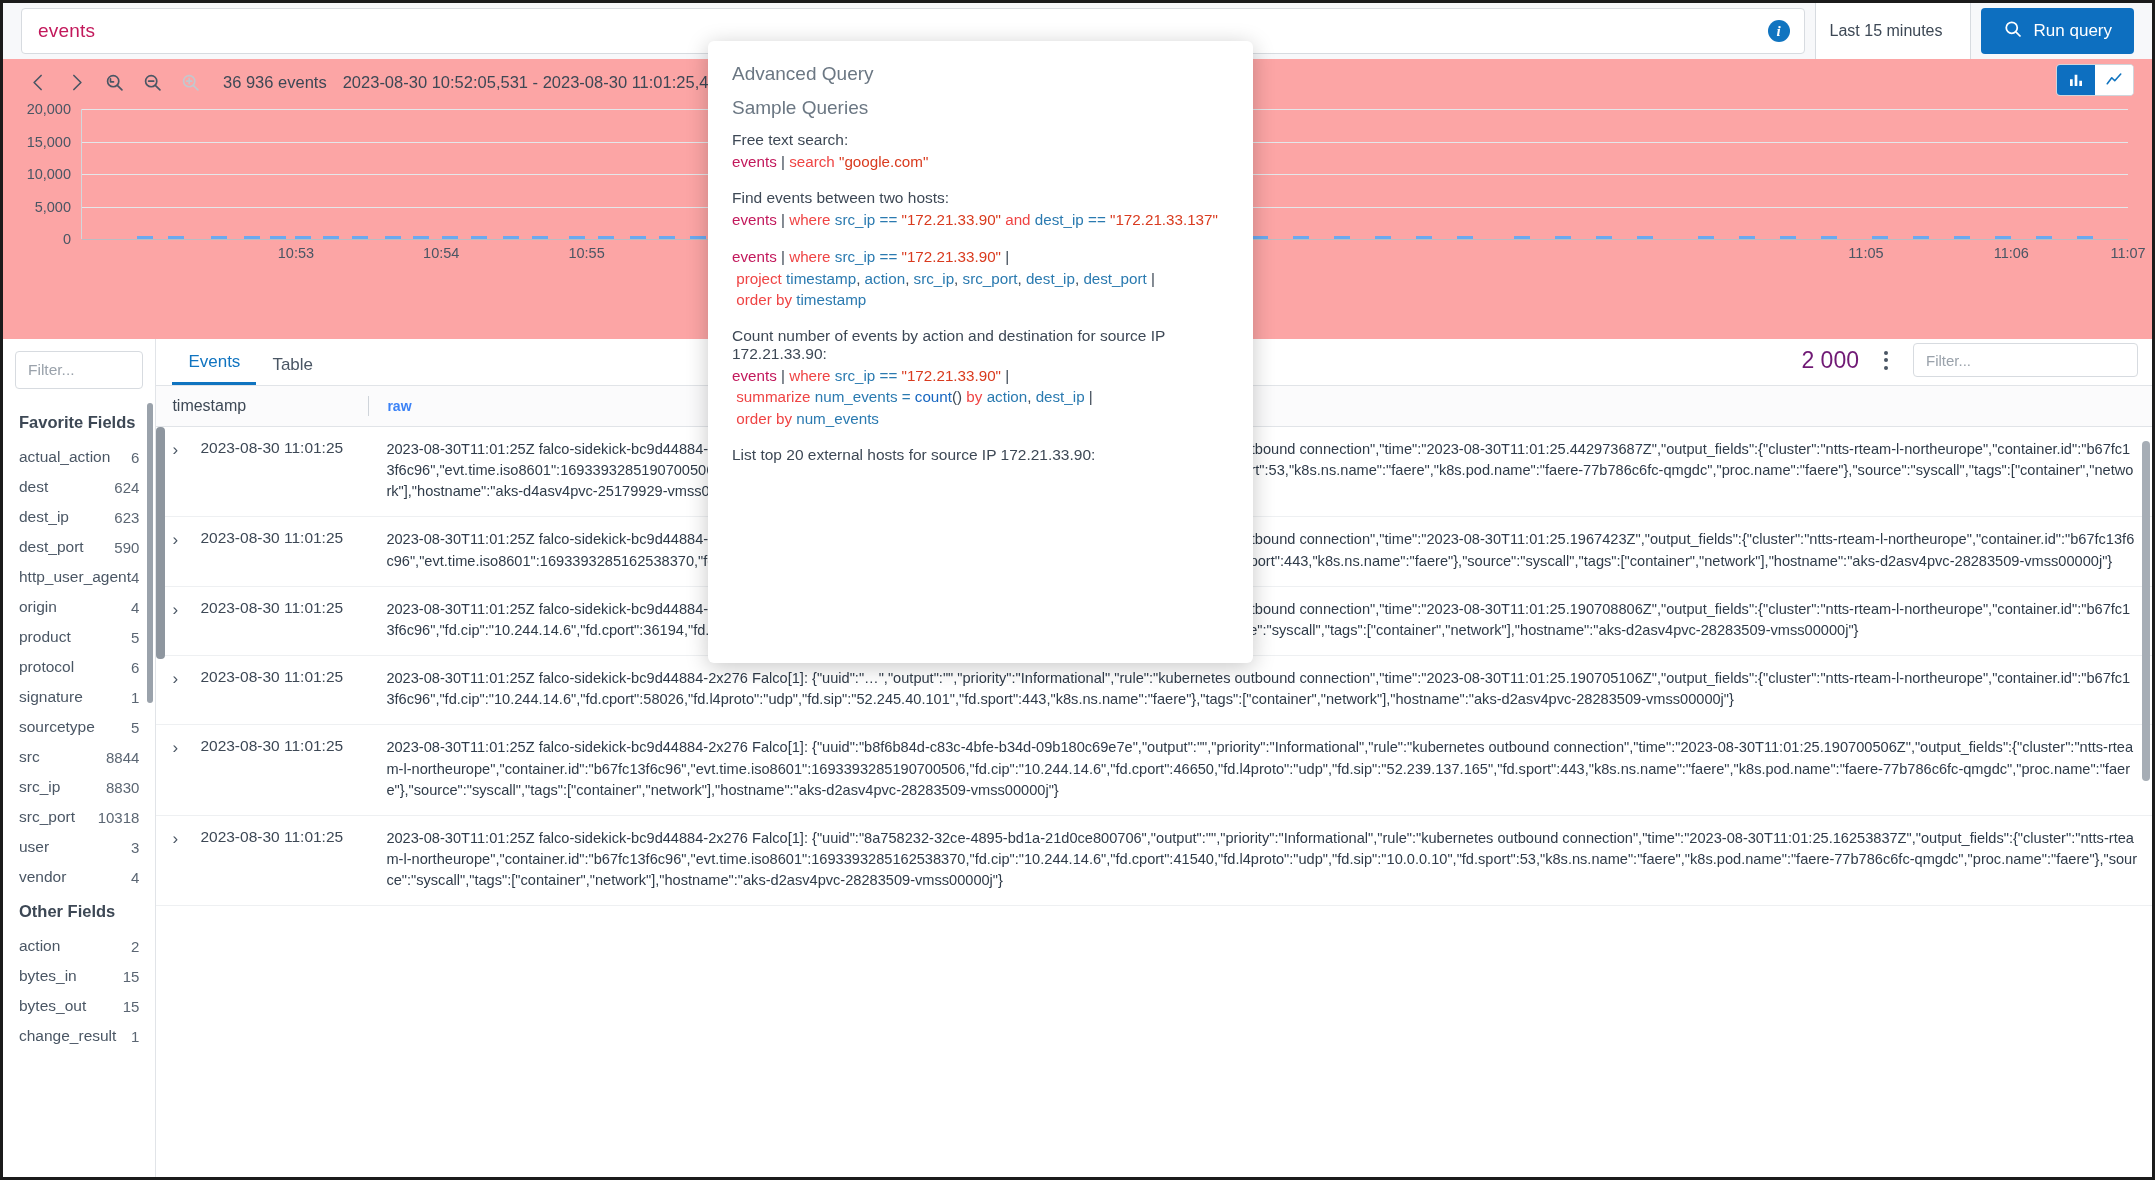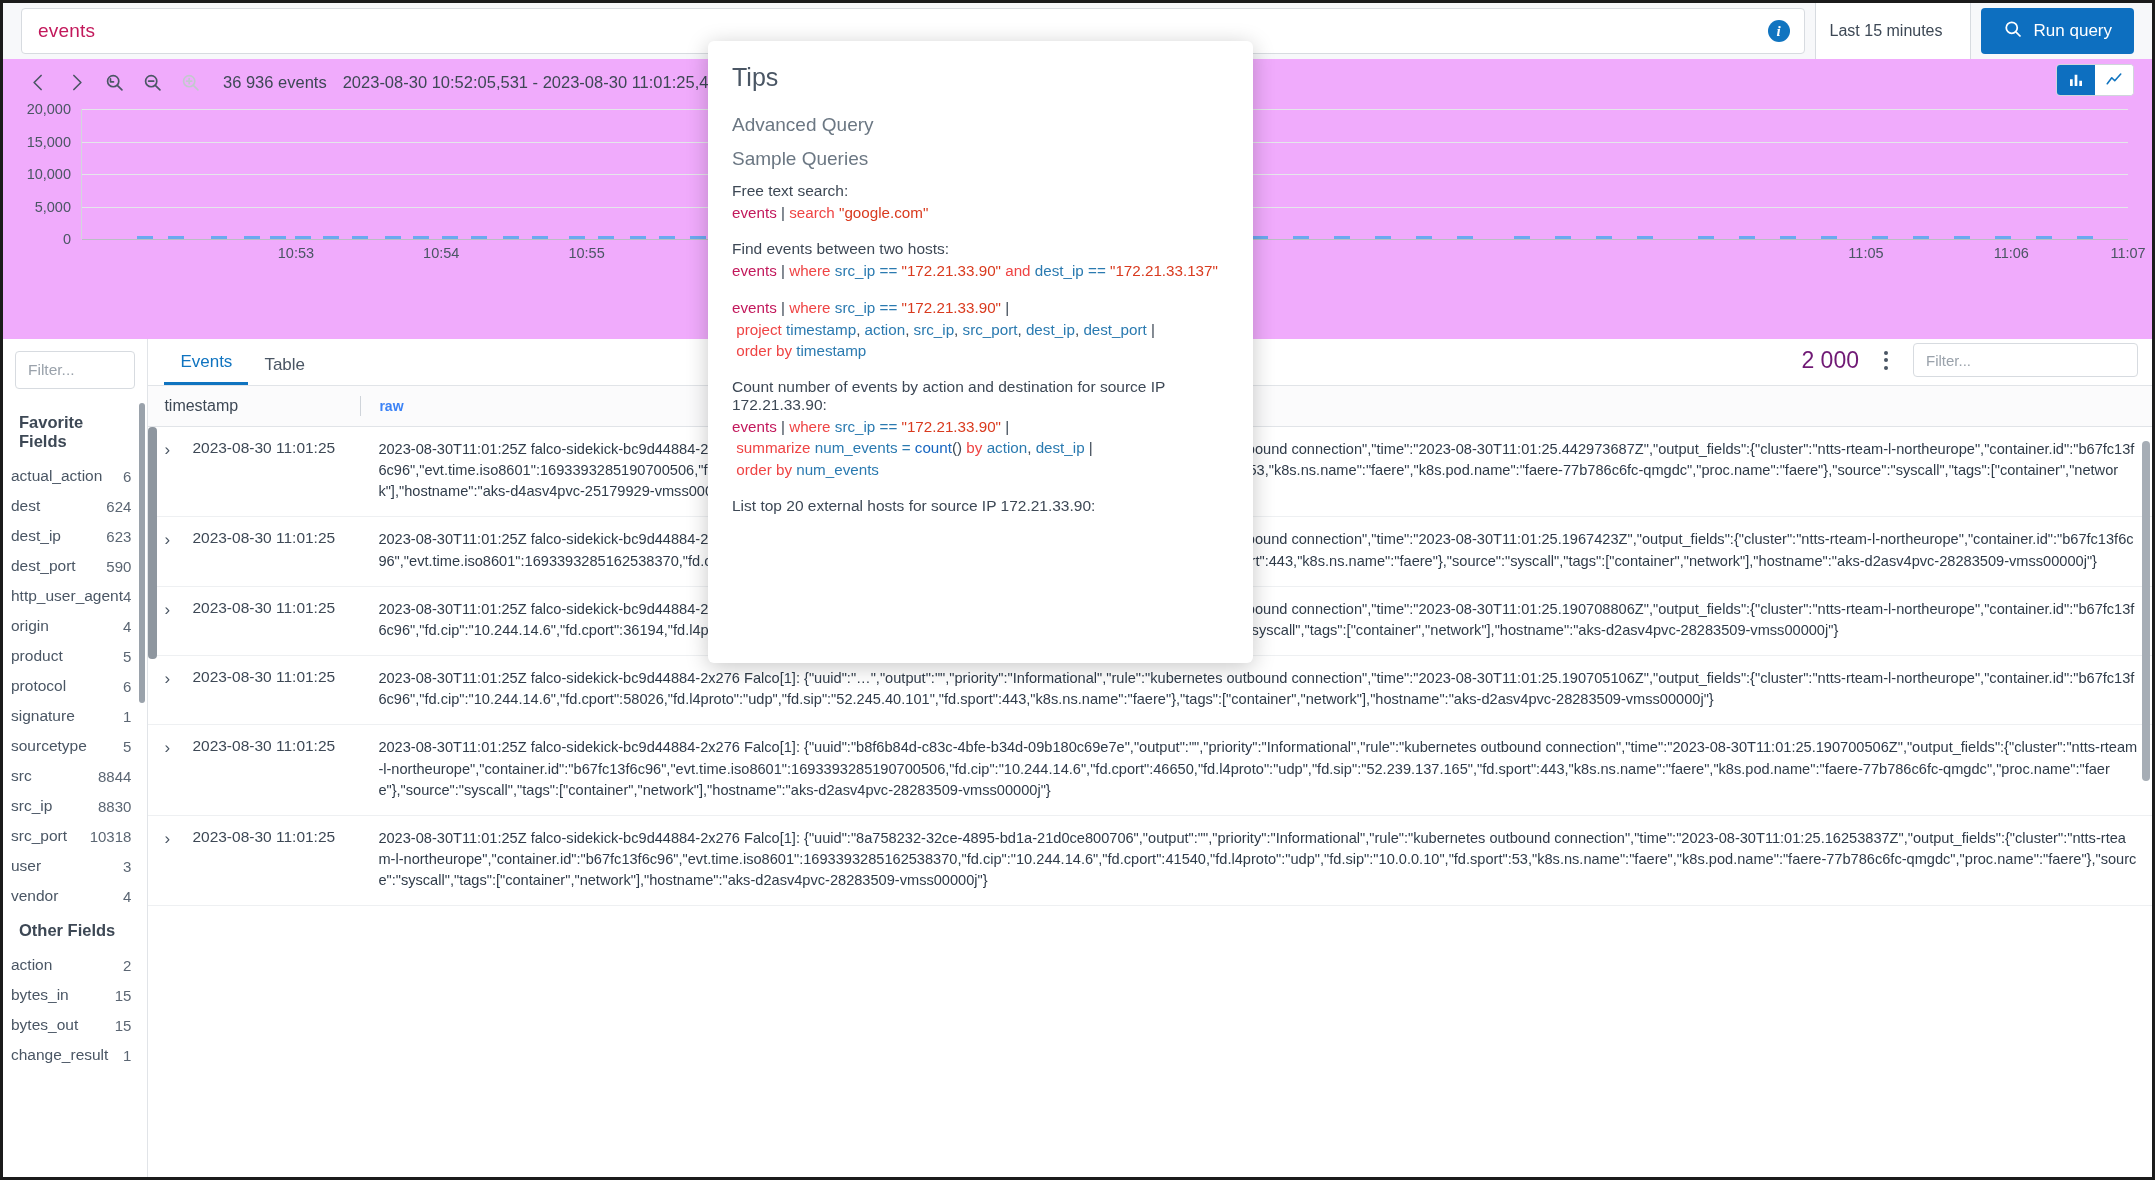--- a/index.html
+++ b/index.html
@@ -42,21 +42,21 @@
     height: 46px; background: #0d6fc0; color: #fff;
     border: none; border-radius: 4px; padding: 0 22px;
     display: flex; align-items: center; gap: 11px;
     font-size: 17px; cursor: pointer;
   }
   .run-btn svg { width: 20px; height: 20px; fill: none; stroke: #fff; stroke-width: 2.1; }
 
   
   .chart-area {
     position: absolute; left: 0; top: 56px; right: 0; height: 280px;
-    background: #f0abfc;
+    background: #fca5a5;
   }
   .chart-toolbar {
     height: 46px; display: flex; align-items: center; gap: 0;
     padding: 0 16px; position: relative;
   }
   .tb-icon {
     width: 38px; height: 38px; display: flex; align-items: center; justify-content: center;
     cursor: pointer;
   }
   .tb-icon svg { width: 21px; height: 21px; fill: none; stroke: #4a5664; stroke-width: 1.9;
@@ -106,21 +106,21 @@
     margin: 0 12px 14px 12px; height: 38px; border: 1px solid #d7dbe0; border-radius: 4px;
     display: flex; align-items: center; padding: 0 12px;
     font-size: 15.5px; color: #9aa2ab; background: #fff;
   }
   .side-section-title {
     font-size: 16.5px; font-weight: bold; color: #3d4855;
     padding: 10px 16px 10px 16px;
   }
   .field-row {
     display: flex; justify-content: space-between; align-items: center;
-    padding: 6px 16px 6px 8px; font-size: 15.5px; color: #4a5664; cursor: pointer;
+    padding: 6px 16px 6px 16px; font-size: 15.5px; color: #4a5664; cursor: pointer;
   }
   .field-count { color: #5b6673; font-size: 15px; }
   .side-scroll { position: absolute; right: 2px; top: 64px; width: 6px; height: 300px;
                  background: #9aa2ab; border-radius: 3px; }
 
   .content { flex: 1 1 auto; display: flex; flex-direction: column; min-width: 0; position: relative; }
 
   .tabs-row {
     height: 46px; display: flex; align-items: flex-end; gap: 0;
     padding: 0 0 0 16px; position: relative;
@@ -503,21 +503,20 @@
             <span class="chev">›</span>
             <span class="ts-text">2023-08-30 11:01:25</span>
           </div>
           <div class="row-raw">2023-08-30T11:01:25Z falco-sidekick-bc9d44884-2x276 Falco[1]: {"uuid":"8a758232-32ce-4895-bd1a-21d0ce800706","output":"","priority":"Informational","rule":"kubernetes outbound connection","time":"2023-08-30T11:01:25.16253837Z","output_fields":{"cluster":"ntts-rteam-l-northeurope","container.id":"b67fc13f6c96","evt.time.iso8601":1693393285162538370,"fd.cip":"10.244.14.6","fd.cport":41540,"fd.l4proto":"udp","fd.sip":"10.0.0.10","fd.sport":53,"k8s.ns.name":"faere","k8s.pod.name":"faere-77b786c6fc-qmgdc","proc.name":"faere"},"source":"syscall","tags":["container","network"],"hostname":"aks-d2asv4pvc-28283509-vmss00000j"}</div>
         </div>
       </div>
   </div>
 </div>
 
 <div class="tips">
-  <h2>Tips</h2>
   <h3>Advanced Query</h3>
   <h3>Sample Queries</h3>
   <div id="samples">
       <div class="qlabel">Free text search:</div>
       <div class="qcode"><span class="k-tab">events</span>&nbsp;<span class="k-plain">|</span>&nbsp;<span class="k-op">search</span>&nbsp;<span class="k-str">"google.com"</span></div>
       <div class="qlabel">Find events between two hosts:</div>
       <div class="qcode"><span class="k-tab">events</span>&nbsp;<span class="k-plain">|</span>&nbsp;<span class="k-op">where</span>&nbsp;<span class="k-fld">src_ip</span>&nbsp;<span class="k-fld">==</span>&nbsp;<span class="k-str">"172.21.33.90"</span>&nbsp;<span class="k-op">and</span>&nbsp;<span class="k-fld">dest_ip</span>&nbsp;<span class="k-fld">==</span>&nbsp;<span class="k-str">"172.21.33.137"</span></div>
       <div class="qcode"><span class="k-tab">events</span>&nbsp;<span class="k-plain">|</span>&nbsp;<span class="k-op">where</span>&nbsp;<span class="k-fld">src_ip</span>&nbsp;<span class="k-fld">==</span>&nbsp;<span class="k-str">"172.21.33.90"</span>&nbsp;<span class="k-plain">|</span>&nbsp;<span class="k-op">project</span>&nbsp;<span class="k-fld">timestamp</span><span class="k-plain">,</span>&nbsp;<span class="k-fld">action</span><span class="k-plain">,</span>&nbsp;<span class="k-fld">src_ip</span><span class="k-plain">,</span>&nbsp;<span class="k-fld">src_port</span><span class="k-plain">,</span>&nbsp;<span class="k-fld">dest_ip</span><span class="k-plain">,</span>&nbsp;<span class="k-fld">dest_port</span>&nbsp;<span class="k-plain">|</span>&nbsp;<span class="k-op">order</span>&nbsp;<span class="k-op">by</span>&nbsp;<span class="k-fld">timestamp</span></div>
       <div class="qlabel">Count number of events by action and destination for source IP 172.21.33.90:</div>
       <div class="qcode"><span class="k-tab">events</span>&nbsp;<span class="k-plain">|</span>&nbsp;<span class="k-op">where</span>&nbsp;<span class="k-fld">src_ip</span>&nbsp;<span class="k-fld">==</span>&nbsp;<span class="k-str">"172.21.33.90"</span>&nbsp;<span class="k-plain">|</span>&nbsp;<span class="k-op">summarize</span>&nbsp;<span class="k-fld">num_events</span>&nbsp;<span class="k-fld">=</span>&nbsp;<span class="k-fn">count</span><span class="k-plain">(</span><span class="k-plain">)</span>&nbsp;<span class="k-op">by</span>&nbsp;<span class="k-fld">action</span><span class="k-plain">,</span>&nbsp;<span class="k-fld">dest_ip</span>&nbsp;<span class="k-plain">|</span>&nbsp;<span class="k-op">order</span>&nbsp;<span class="k-op">by</span>&nbsp;<span class="k-fld">num_events</span></div>

